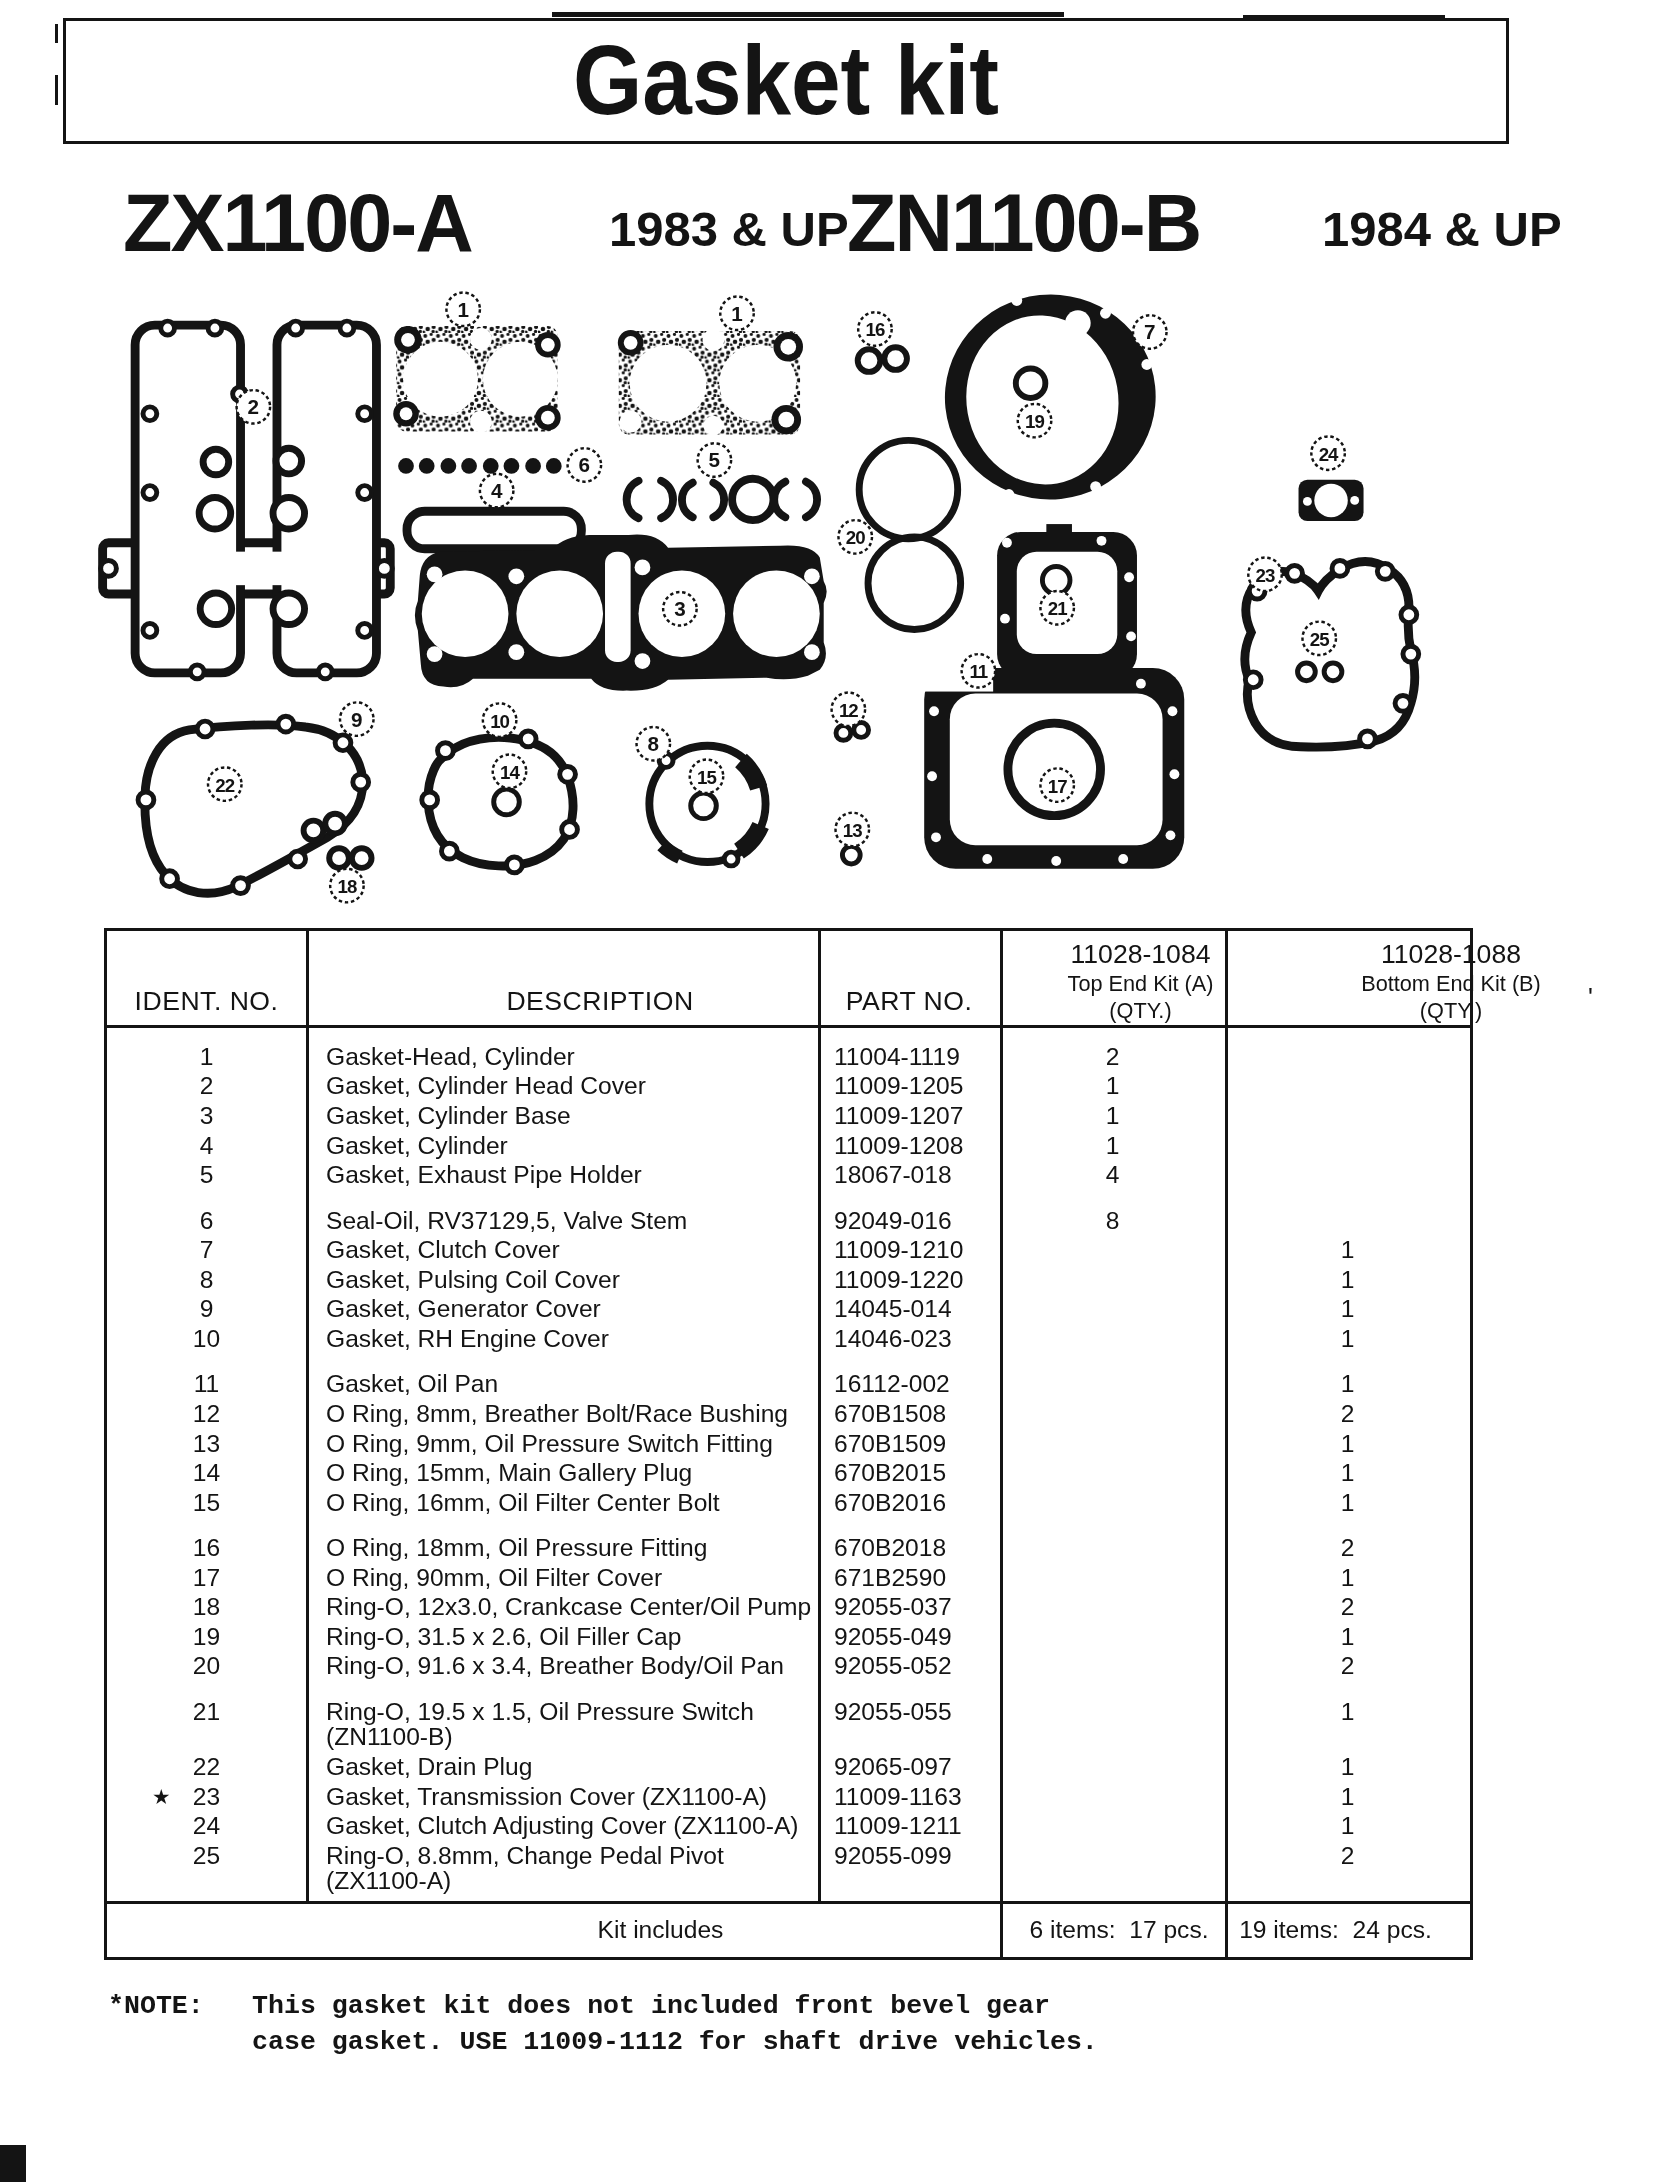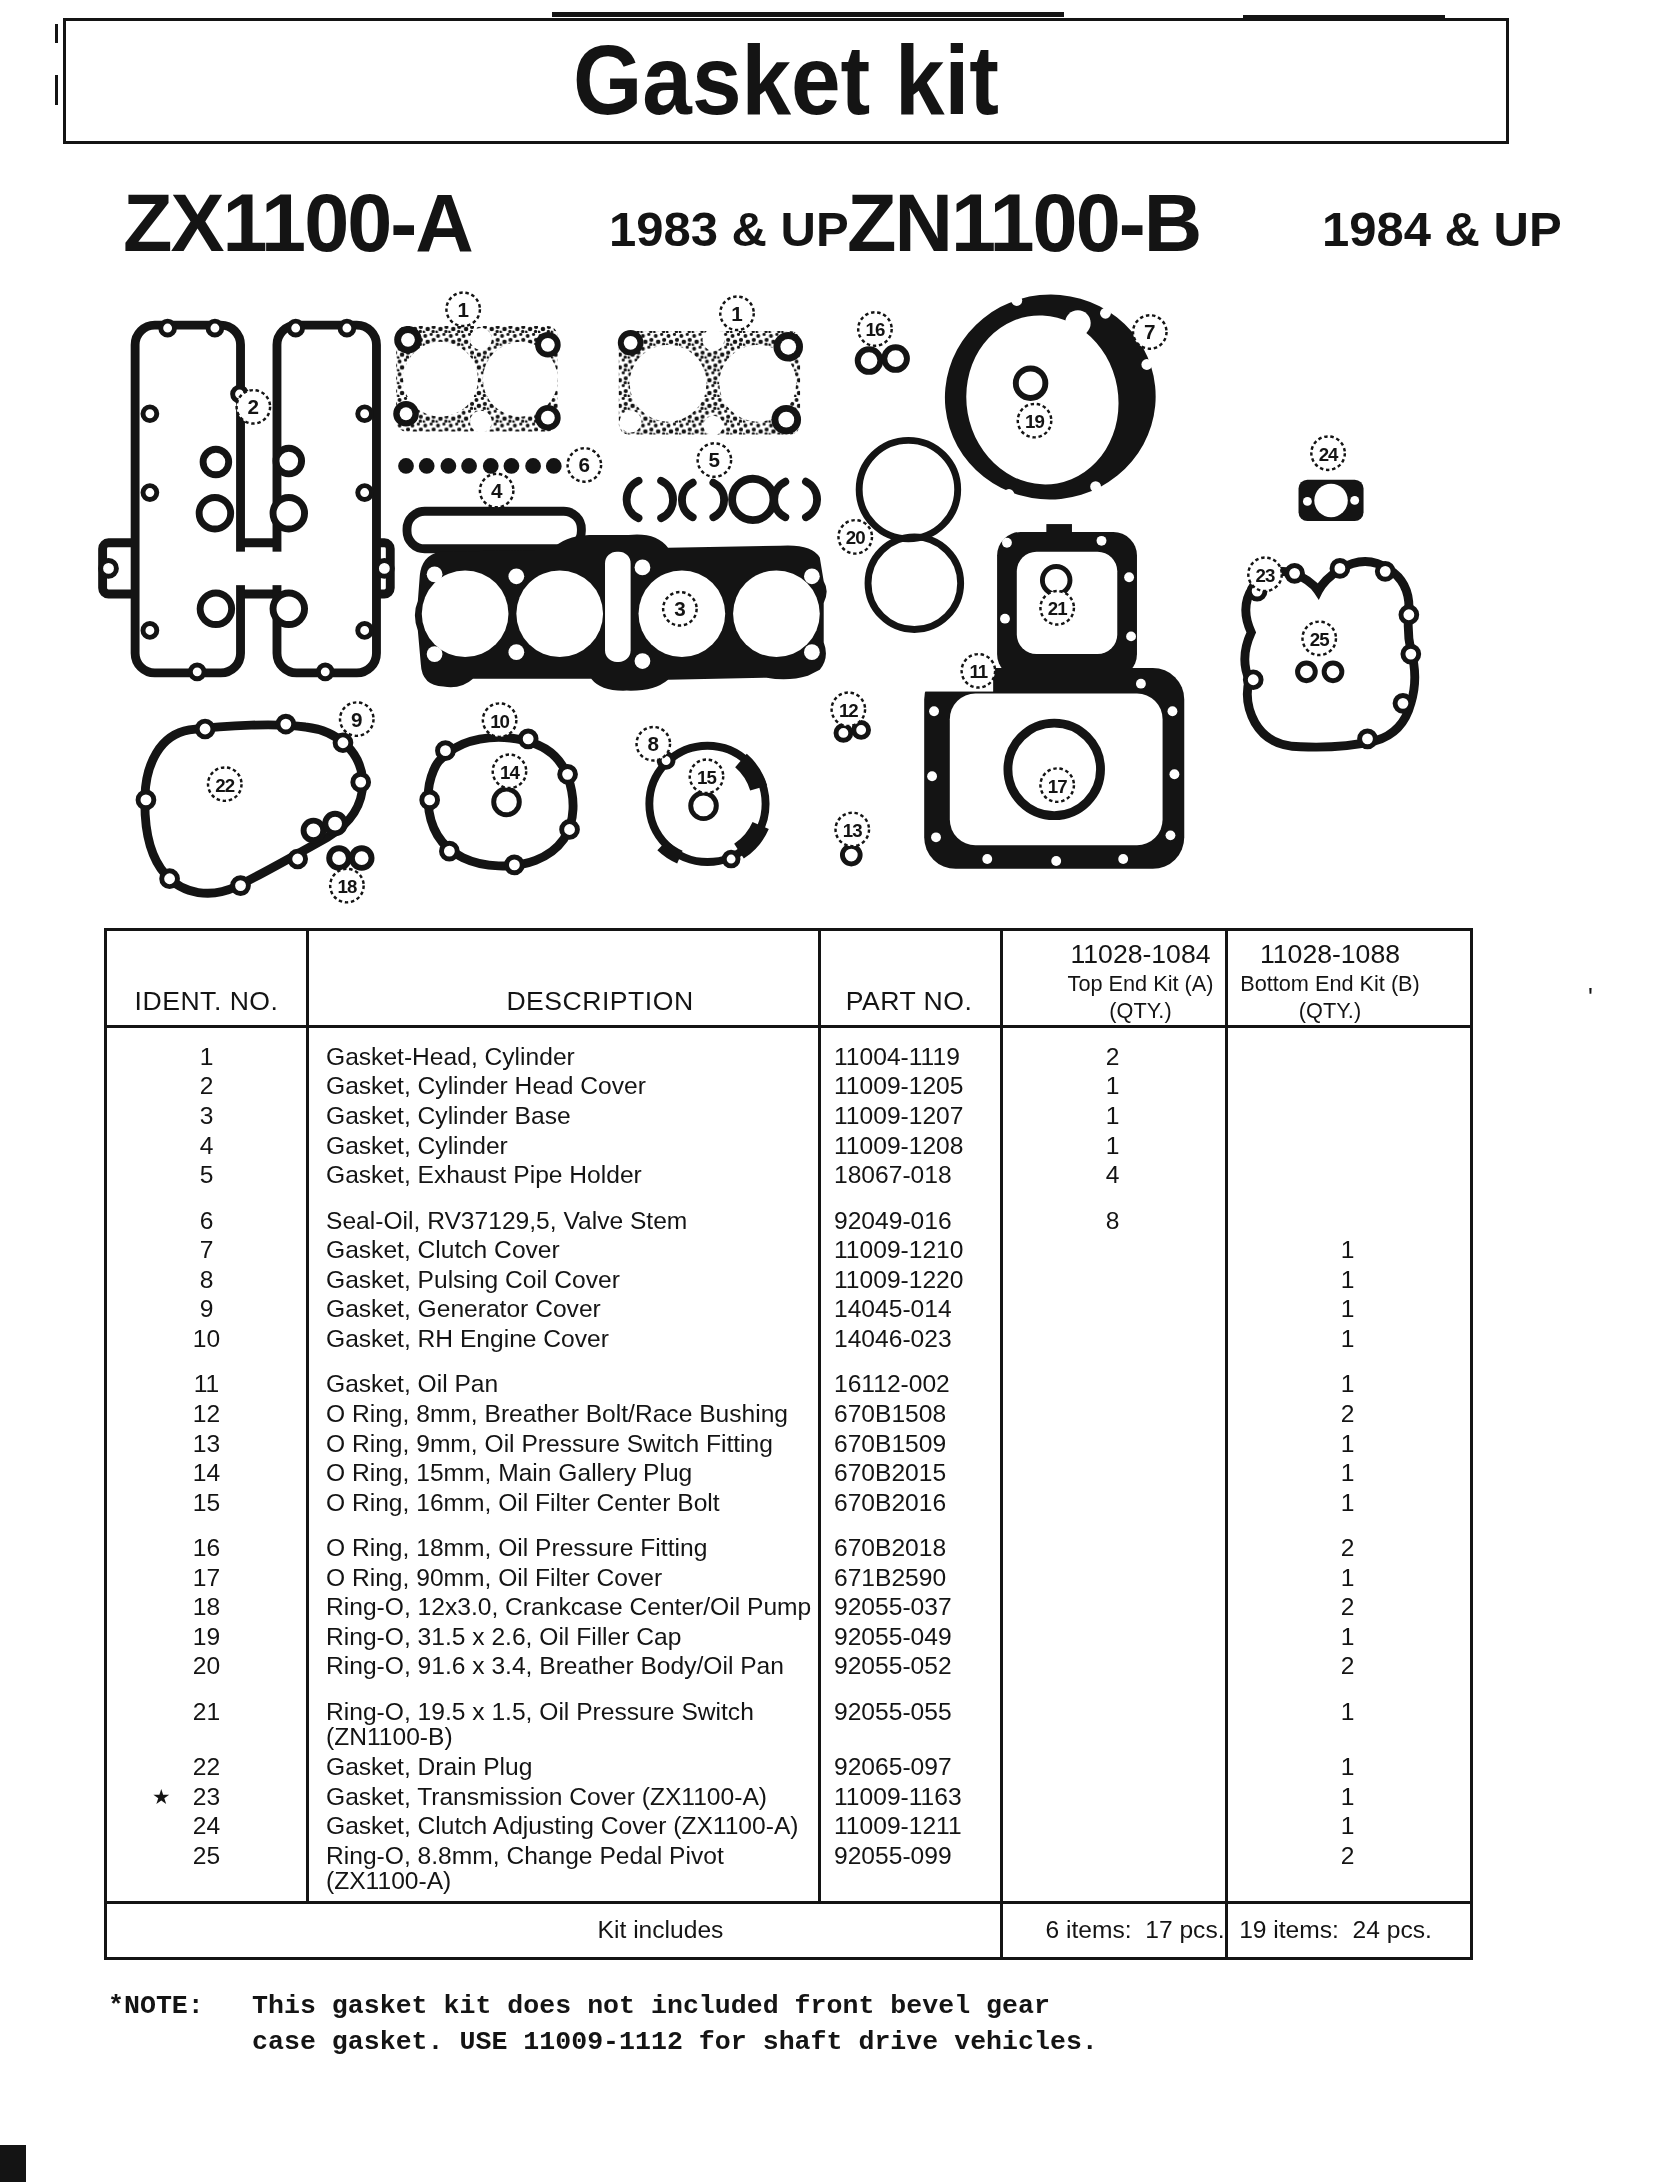--- a/index.html
+++ b/index.html
@@ -24,35 +24,35 @@
   
   .parts-table{position:absolute;left:104px;top:928px;width:1369px;height:1032px;
                border:3px solid #141414;box-sizing:border-box;}
   .vl{position:absolute;top:0;width:3px;background:#141414;}
   #vl1{left:199px;height:970px;} #vl2{left:711px;height:970px;}
   #vl3{left:893px;height:1026px;} #vl4{left:1118px;height:1026px;}
   .thead{position:absolute;top:0;left:0;right:0;height:94px;border-bottom:3px solid #141414;}
   .h-col{position:absolute;bottom:7.9px;text-align:center;font-size:26.6px;letter-spacing:0.5px;}
   #h-ident{left:0;width:199px;} #h-desc{left:199px;width:588px;} #h-part{left:711px;width:182px;}
   .h-kit{position:absolute;top:6.9px;text-align:center;line-height:1.24;padding-left:28px;}
-  #h-kita{left:893px;width:225px;} #h-kitb{left:1051px;width:288px;}
+  #h-kita{left:893px;width:225px;} #h-kitb{left:1172px;width:288px;}
   .kp{font-size:26.6px;} .kn{font-size:21.7px;} .kq{font-size:21.7px;}
   .tbody{position:absolute;top:97px;left:0;right:0;height:874px;overflow:hidden;}
   .sp-top{height:13.8px;} .sp{height:15.8px;}
   .t-row{position:relative;height:29.6px;line-height:29.6px;font-size:24.6px;white-space:nowrap;}
   .t-row.cont{height:25.6px;line-height:21.7px;}
   .c-id{position:absolute;left:0;width:199px;text-align:center;}
   .c-star{position:absolute;left:45px;font-size:20.7px;}
   .c-desc{position:absolute;left:219px;width:495px;}
   .c-part{position:absolute;left:727px;}
   .c-qa{position:absolute;left:893px;width:225px;text-align:center;}
   .c-qb{position:absolute;left:1118px;width:245px;text-align:center;}
   .tfoot{position:absolute;bottom:0;left:0;right:0;height:53px;border-top:3px solid #141414;}
   .f-cell{position:absolute;text-align:center;font-size:24.6px;line-height:51px;white-space:pre;}
-  #f-label{left:0;width:1069px;padding-left:19px;} #f-a{left:893px;width:238px;margin-left:16px;} #f-b{left:1118px;width:221px;}
+  #f-label{left:0;width:1069px;padding-left:19px;} #f-a{left:893px;width:238px;} #f-b{left:1118px;width:221px;}
   
   .note{position:absolute;left:108px;top:1988px;display:flex;
         font-family:"Liberation Mono","DejaVu Sans Mono",monospace;
         font-weight:bold;font-size:26.6px;line-height:36px;}
   .note-label{width:144px;}
   .artifact-tick{position:absolute;left:1588px;top:983px;font-size:25.6px;}
 </style>
 </head>
 <body>
 

